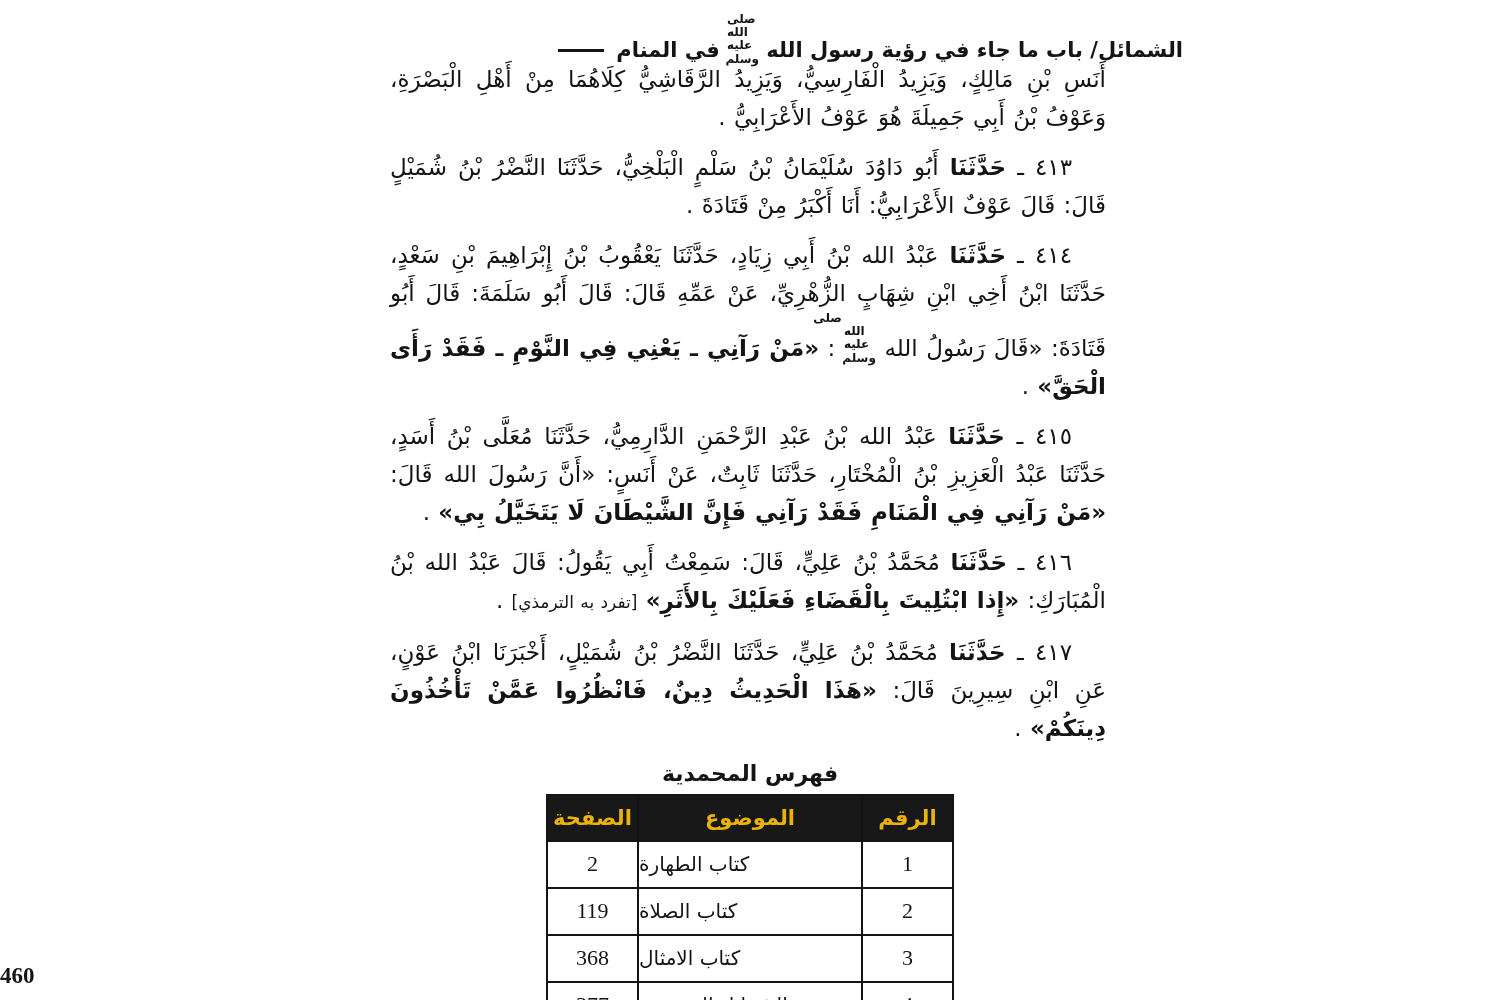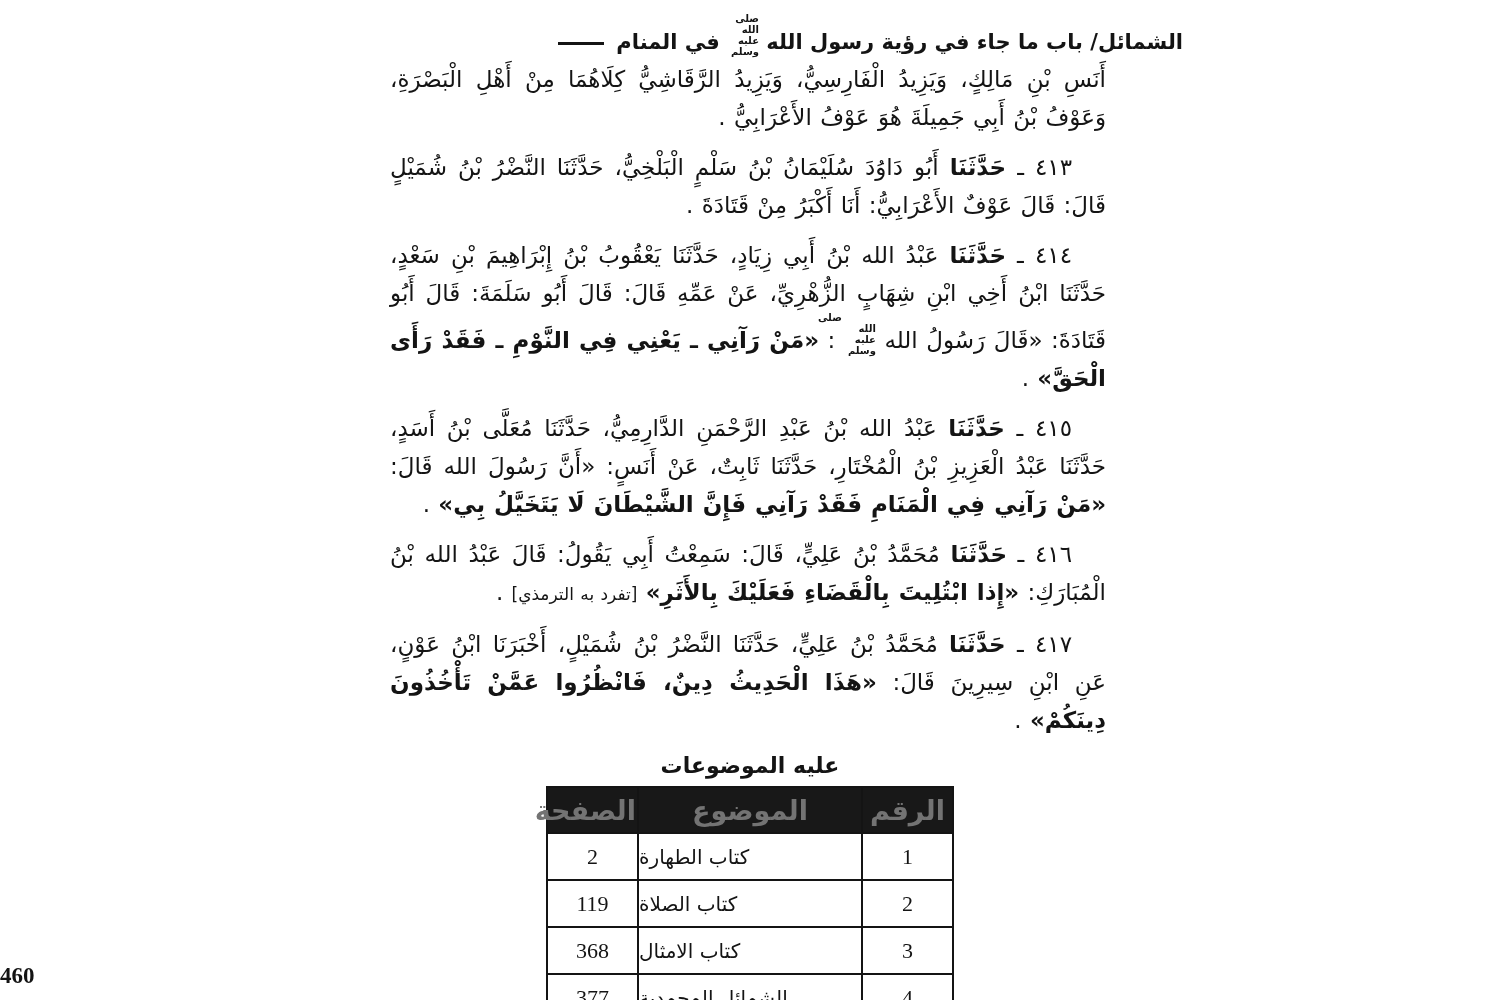--- a/index.html
+++ b/index.html
@@ -23,35 +23,35 @@
   }
   .para{
     font-size:23px;line-height:38px;text-align:justify;
     margin:0 4px 12px 0;word-spacing:1px;
   }
   .para.hadith{text-indent:34px;}
   .para.saying{text-indent:16px;}
   .b{font-weight:bold;}
   .small-note{font-size:17px;}
   .saw{
-    display:inline-block;width:32px;font-size:10px;line-height:1.1;
-    text-align:right;vertical-align:-6px;font-weight:bold;letter-spacing:0;
+    display:inline-block;width:32px;font-size:12px;line-height:1.1;
+    text-align:left;vertical-align:-6px;font-weight:bold;letter-spacing:0;
     word-spacing:0;white-space:normal;
   }
   
   .toc-title{
     text-align:center;font-size:22px;font-weight:bold;direction:rtl;
     margin:14px 0 8px 0;
   }
   table.toc{
     border-collapse:collapse;margin:0 auto;direction:rtl;
     border:2px solid #141414;table-layout:fixed;width:406px;
   }
   table.toc th{
-    background:#181818;color:#737373;font-weight:bold;font-size:27px;
+    background:#181818;color:#eab308;font-weight:bold;font-size:21px;
     height:42px;text-align:center;border:2px solid #141414;
   }
   table.toc th+th{border-inline-start:2px solid #f4f4f4;}
   table.toc td{
     border:2px solid #141414;height:43px;font-size:20px;
     text-align:center;vertical-align:middle;
   }
   table.toc td.col-topic{text-align:left;padding:0 3px 0 0;}
   table.toc td.col-num,table.toc td.col-page{
     font-family:"Liberation Serif",serif;font-size:22px;
@@ -73,21 +73,21 @@
   <div class="body-col">
     <div>
         <div class="para continuation"><span class="">أَنَسِ بْنِ مَالِكٍ، وَيَزِيدُ الْفَارِسِيُّ، وَيَزِيدُ الرَّقَاشِيُّ كِلَاهُمَا مِنْ أَهْلِ الْبَصْرَةِ، وَعَوْفُ بْنُ أَبِي جَمِيلَةَ هُوَ عَوْفُ الأَعْرَابِيُّ .</span></div>
         <div class="para hadith"><span class="">٤١٣ ـ </span><span class="b ">حَدَّثَنَا</span><span class=""> أَبُو دَاوُدَ سُلَيْمَانُ بْنُ سَلْمٍ الْبَلْخِيُّ، حَدَّثَنَا النَّضْرُ بْنُ شُمَيْلٍ قَالَ: قَالَ عَوْفٌ الأَعْرَابِيُّ: أَنَا أَكْبَرُ مِنْ قَتَادَةَ .</span></div>
         <div class="para hadith"><span class="">٤١٤ ـ </span><span class="b ">حَدَّثَنَا</span><span class=""> عَبْدُ الله بْنُ أَبِي زِيَادٍ، حَدَّثَنَا يَعْقُوبُ بْنُ إِبْرَاهِيمَ بْنِ سَعْدٍ، حَدَّثَنَا ابْنُ أَخِي ابْنِ شِهَابٍ الزُّهْرِيِّ، عَنْ عَمِّهِ قَالَ: قَالَ أَبُو سَلَمَةَ: قَالَ أَبُو قَتَادَةَ: «قَالَ رَسُولُ الله </span><span class="saw">صلى الله عليه وسلم</span><span class=""> : </span><span class="b ">«مَنْ رَآنِي ـ يَعْنِي فِي النَّوْمِ ـ فَقَدْ رَأَى الْحَقَّ»</span><span class=""> .</span></div>
         <div class="para hadith"><span class="">٤١٥ ـ </span><span class="b ">حَدَّثَنَا</span><span class=""> عَبْدُ الله بْنُ عَبْدِ الرَّحْمَنِ الدَّارِمِيُّ، حَدَّثَنَا مُعَلَّى بْنُ أَسَدٍ، حَدَّثَنَا عَبْدُ الْعَزِيزِ بْنُ الْمُخْتَارِ، حَدَّثَنَا ثَابِتٌ، عَنْ أَنَسٍ: «أَنَّ رَسُولَ الله قَالَ: </span><span class="b ">«مَنْ رَآنِي فِي الْمَنَامِ فَقَدْ رَآنِي فَإِنَّ الشَّيْطَانَ لَا يَتَخَيَّلُ بِي»</span><span class=""> .</span></div>
         <div class="para hadith"><span class="">٤١٦ ـ </span><span class="b ">حَدَّثَنَا</span><span class=""> مُحَمَّدُ بْنُ عَلِيٍّ، قَالَ: سَمِعْتُ أَبِي يَقُولُ: قَالَ عَبْدُ الله بْنُ الْمُبَارَكِ: </span><span class="b ">«إِذا ابْتُلِيتَ بِالْقَضَاءِ فَعَلَيْكَ بِالأَثَرِ»</span><span class=""> </span><span class="small-note">[تفرد به الترمذي]</span><span class=""> .</span></div>
         <div class="para hadith"><span class="">٤١٧ ـ </span><span class="b ">حَدَّثَنَا</span><span class=""> مُحَمَّدُ بْنُ عَلِيٍّ، حَدَّثَنَا النَّضْرُ بْنُ شُمَيْلٍ، أَخْبَرَنَا ابْنُ عَوْنٍ، عَنِ ابْنِ سِيرِينَ قَالَ: </span><span class="b ">«هَذَا الْحَدِيثُ دِينٌ، فَانْظُرُوا عَمَّنْ تَأْخُذُونَ دِينَكُمْ»</span><span class=""> .</span></div>
       </div>
 
-    <div class="toc-title">عليه الموضوعات</div>
+    <div class="toc-title">فهرس المحمدية</div>
 
     <table class="toc">
       <colgroup>
         <col class="c-num">
           <col class="c-topic">
           <col class="c-page">
       </colgroup>
       <thead>
         <tr>
           <th>الرقم</th>

